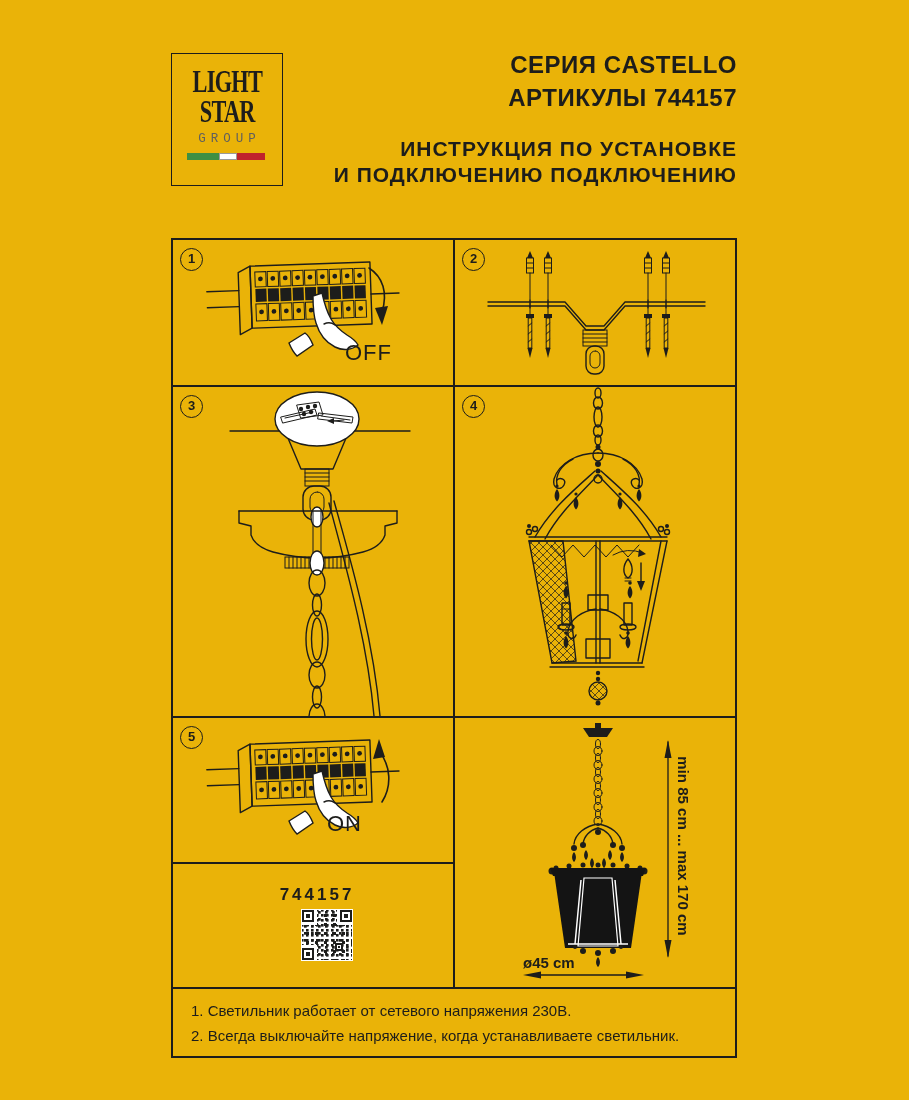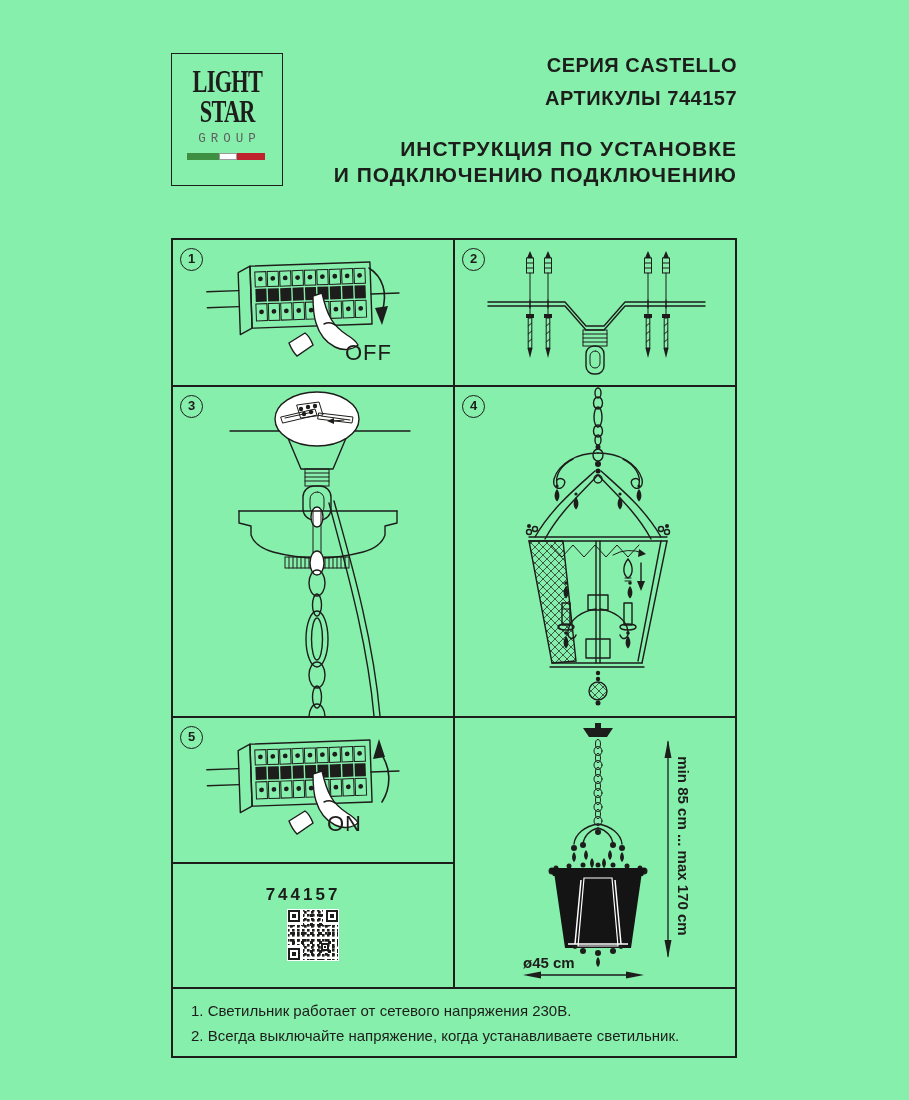--- a/index.html
+++ b/index.html
@@ -1,28 +1,28 @@
 <!DOCTYPE html>
 <html><head>
 <meta charset="utf-8">
 <style>
   html,body{margin:0;padding:0;background:#ffffff;}
-  .page{position:relative;width:909px;height:1100px;background:#86efac;overflow:hidden;
+  .page{position:relative;width:909px;height:1100px;background:#eab308;overflow:hidden;
         font-family:"Liberation Sans",sans-serif;color:#1d1d1b;}
   .abs{position:absolute;}
   
   .logo-box{left:171px;top:53px;width:112px;height:133px;border:1.5px solid #1d1d1b;
             box-sizing:border-box;text-align:center;padding-top:13px;}
   .logo-word{font-family:"Liberation Serif",serif;font-weight:bold;font-size:31px;line-height:30px;}
   .logo-word span{display:inline-block;transform:scaleX(0.72);transform-origin:center;letter-spacing:-1px;}
   .logo-group{font-size:12.5px;letter-spacing:5px;margin-top:5px;margin-left:5px;color:#5f5f5f;font-family:Liberation Mono, monospace;}
   .flag{margin:7px auto 0;width:80px;height:7px;display:flex;}
   .flag i{display:block;height:100%;}
   
-  .hline{right:172px;text-align:right;font-weight:bold;letter-spacing:0.5px;font-size:20px;line-height:22px;}
+  .hline{right:172px;text-align:right;font-weight:bold;letter-spacing:0.5px;font-size:24px;line-height:22px;}
   .hline.big{font-size:21px;letter-spacing:1px;}
   
   .grid{left:171px;top:238px;width:562px;height:816px;border:2px solid #1d1d1b;}
   .div-line{background:#1d1d1b;}
   .panel{overflow:hidden;}
   .badge{left:7px;top:8px;width:23px;height:23px;border:1.5px solid #1d1d1b;border-radius:50%;
          box-sizing:border-box;text-align:center;font-size:13px;font-weight:bold;line-height:19px;}
   .sw-label{font-size:22px;letter-spacing:1px;}
   .art-num{left:0;top:21px;width:100%;text-align:center;font-weight:bold;font-size:17px;letter-spacing:3px;}
   .dim-v{left:128px;top:119px;width:200px;height:18px;transform:rotate(90deg);
@@ -336,21 +336,21 @@
           <path class="wh" d="M116,103 l16,-10 c3,2 6,7 8,12 l-16,11 c-3,-3 -6,-8 -8,-13 z"></path>
         </g>
         <g>
           <path class="ln" style="stroke-width:1.6" d="M209,84 C219,68 218,48 206,33"></path>
           <polygon class="fl" points="200,41 212,39 206,21"></polygon>
         </g>
       </svg>
       <div class="abs sw-label" style="left:154px;top:93px;">ON</div>
     </div>
 
-    <div class="abs panel" style="left:0;top:624px;width:260px;height:123px;">
+    <div class="abs panel" style="left:14px;top:624px;width:260px;height:123px;">
       <div class="abs art-num">744157</div>
       <svg class="abs" style="left:114px;top:45px;" width="52" height="52" viewBox="0 0 52 52">
         <defs>
           <pattern id="qra" width="5" height="5" patternUnits="userSpaceOnUse">
               <rect x="0" y="0" width="2.6" height="2.6" fill="#1d1d1b"></rect>
             </pattern>
           <pattern id="qrb" width="7" height="7" patternUnits="userSpaceOnUse">
               <rect x="3" y="2" width="2.7" height="2.7" fill="#1d1d1b"></rect>
             </pattern>
           <pattern id="qrc" width="9" height="9" patternUnits="userSpaceOnUse">

